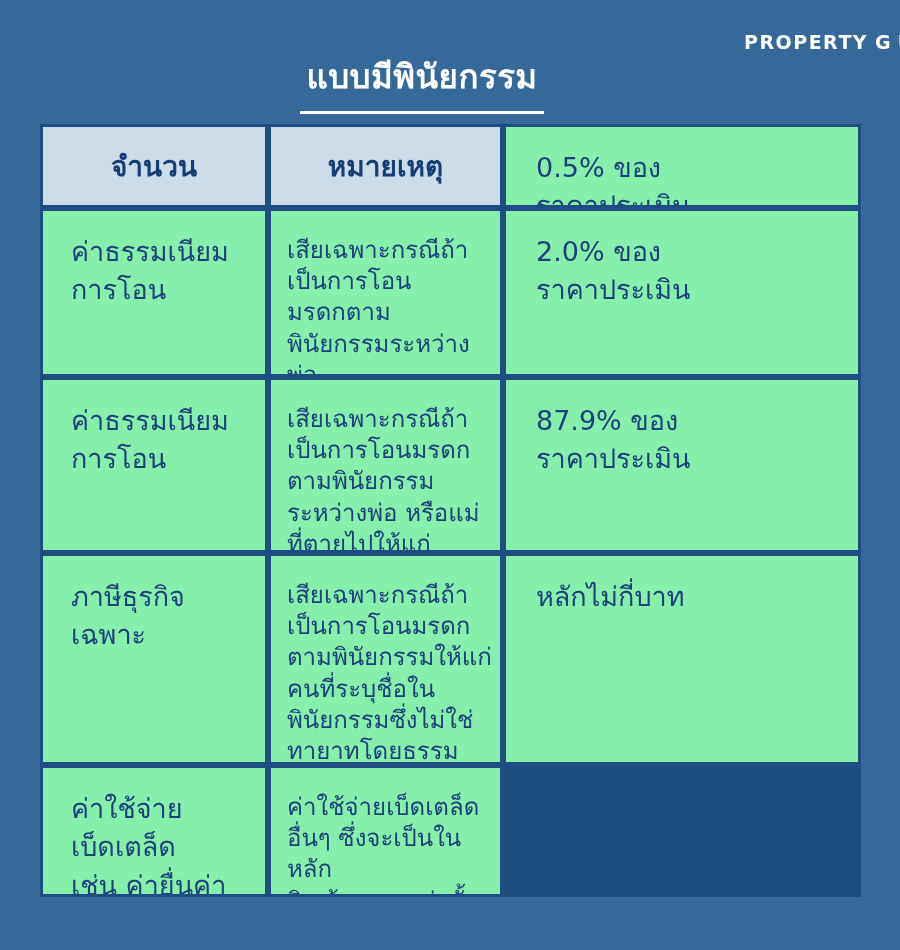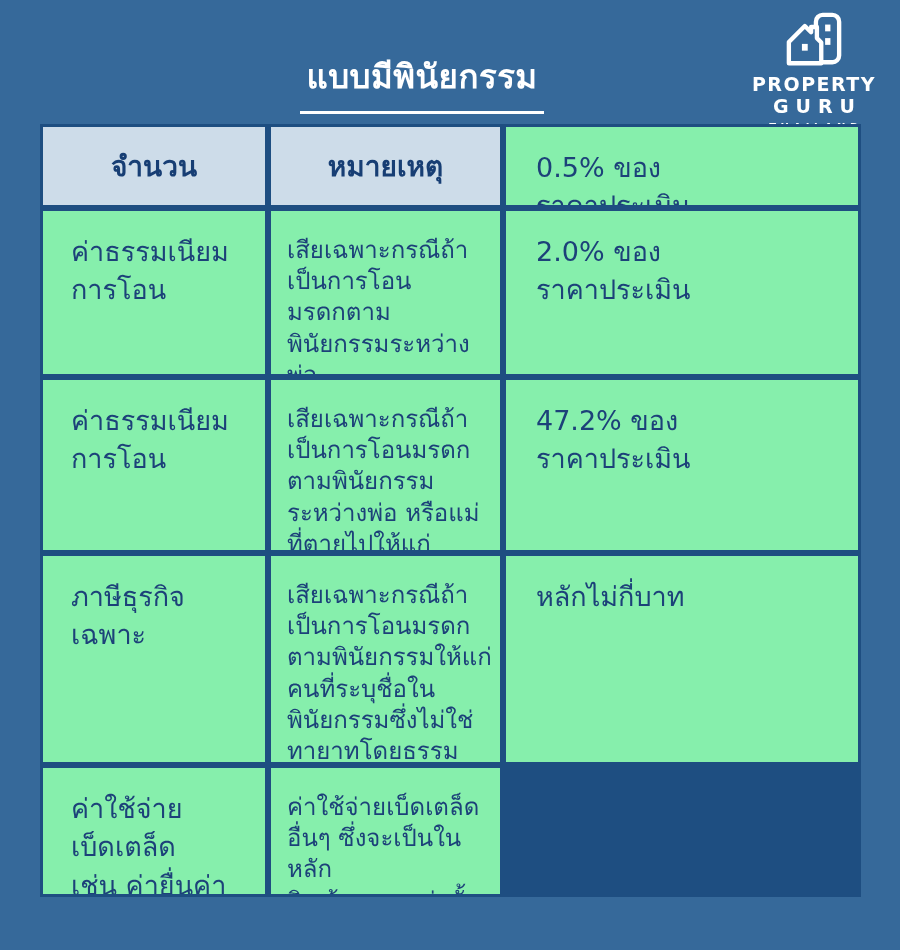--- a/index.html
+++ b/index.html
@@ -19,21 +19,21 @@
     margin-top:50px;
     font-size:33px;
     font-weight:bold;
     color:#ffffff;
     border-bottom:3px solid #ffffff;
     padding:0 6px 8px 6px;
     letter-spacing:0.5px;
   }
   .logo{
     position:absolute;top:12px;right:16px;width:140px;
-    display:flex;flex-direction:column;align-items:center;
+    display:flex;flex-direction:row;align-items:center;
     color:#ffffff;
   }
   .logo-icon{width:62px;height:58px;margin-bottom:4px;}
   .logo-line1{font-size:19px;font-weight:bold;letter-spacing:1.5px;line-height:1.15;}
   .logo-line2{font-size:19px;font-weight:bold;letter-spacing:7px;line-height:1.15;margin-left:7px;}
   .logo-line3{font-size:10px;font-weight:bold;letter-spacing:4.5px;margin-top:4px;margin-left:4px;}
   .fees-table{
     position:absolute;
     top:124px;left:40px;
     width:815px;
@@ -96,21 +96,21 @@
 
   <div class="cell c1">2.0% ของ
 ราคาประเมิน</div>
   <div class="cell c2">ค่าธรรมเนียม
 การโอน</div>
   <div class="cell c3">เสียเฉพาะกรณีถ้าเป็นการโอนมรดก
 ตามพินัยกรรมระหว่างพ่อ หรือแม่
 ที่ตายไปให้แก่บุคคลอื่น (ที่ไม่ใช่บุตร
 หรือคู่สมรส) เช่น เพื่อน หรือแฟน</div>
 
-  <div class="cell c1">47.2% ของ
+  <div class="cell c1">87.9% ของ
 ราคาประเมิน</div>
   <div class="cell c2">ภาษีธุรกิจเฉพาะ</div>
   <div class="cell c3">เสียเฉพาะกรณีถ้าเป็นการโอนมรดก
 ตามพินัยกรรมให้แก่คนที่ระบุชื่อใน
 พินัยกรรมซึ่งไม่ใช่ทายาทโดยธรรม
 (ตัวอย่างเช่น ถ้าเขียนในพินัยกรรมโอน
 ให้เพื่อน แฟน หรือแม้กระทั่งคนไม่รู้จัก
 ก็จะต้องเสีย 3.3% นี้ด้วย)</div>
 
   <div class="cell c1">หลักไม่กี่บาท</div>

